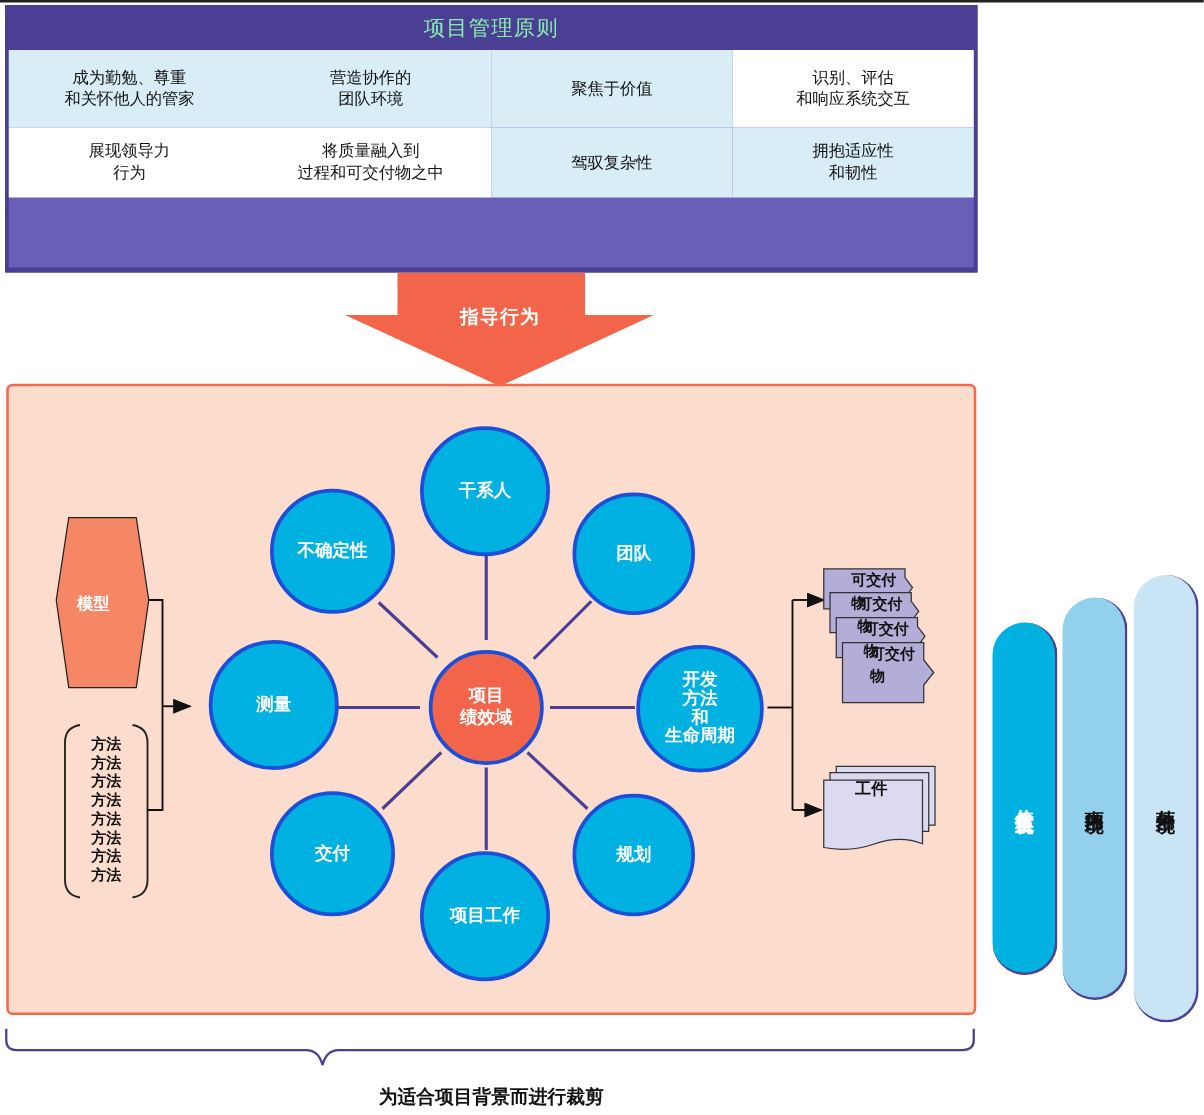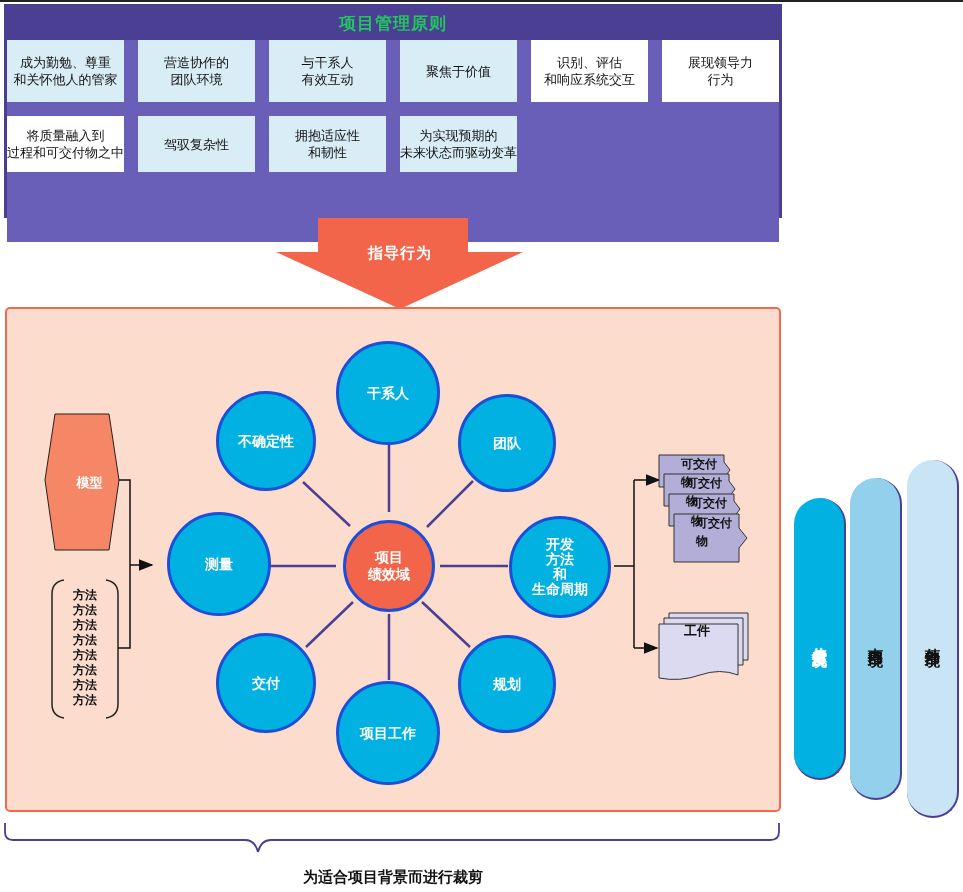--- a/index.html
+++ b/index.html
@@ -1,34 +1,34 @@
 <!DOCTYPE html>
 <html><head>
 <meta charset="utf-8">
 <style>
   html,body{margin:0;padding:0;background:#ffffff;}
   body{width:963px;height:892px;position:relative;overflow:hidden;font-family:"DejaVu Sans","Liberation Sans",sans-serif;}
   .topline{position:absolute;left:0;top:0;width:963px;height:2px;background:#222;}
 
   
   .principles{position:absolute;left:4px;top:4px;width:778px;height:214px;border:3px solid #4b3f94;box-sizing:border-box;background:#4b3f94;}
-  .principles .ptitle{height:33px;line-height:33px;text-align:center;color:#22c55e;font-weight:bold;font-size:17px;letter-spacing:1px;}
-  .principles .grid{display:grid;grid-template-columns:repeat(6,1fr);grid-template-rows:62px 56px 56px;gap:14px;background:#6a5fb8;}
+  .principles .ptitle{height:33px;line-height:33px;text-align:center;color:#86efac;font-weight:normal;font-size:17px;letter-spacing:1px;}
+  .principles .grid{display:grid;grid-template-columns:repeat(4,1fr);grid-template-rows:62px 56px 56px;gap:0;background:#6a5fb8;}
   .cell{display:flex;align-items:center;justify-content:center;text-align:center;font-size:13px;line-height:17px;color:#111;white-space:pre-line;}
   .cell.blue{background:#d9edf7;}
   .cell.white{background:#ffffff;}
 
   
   .guide-arrow{position:absolute;left:270px;top:218px;width:260px;height:92px;}
   .guide-arrow .alabel{position:absolute;left:0;top:26px;width:260px;text-align:center;color:#fff;font-weight:bold;font-size:15px;letter-spacing:1px;}
 
   
   .panel{position:absolute;left:5px;top:307px;width:776px;height:505px;background:#fcdccd;border:2px solid #f26a4b;border-radius:5px;box-sizing:border-box;}
 
-  .model{position:absolute;left:52px;top:414px;width:75px;height:152px;}
+  .model{position:absolute;left:37px;top:414px;width:75px;height:152px;}
   .model .mlabel{position:absolute;left:0;top:60px;width:75px;text-align:center;color:#fff;font-weight:bold;font-size:13px;}
 
   .methods{position:absolute;left:52px;top:578px;width:66px;height:140px;}
   .methods .mlist{position:absolute;left:0;top:10px;width:66px;text-align:center;font-size:12px;line-height:15px;color:#111;font-weight:bold;}
 
   .diagram-svg{position:absolute;left:0;top:0;}
 
   .circle{position:absolute;width:92px;height:92px;border-radius:50%;background:#00b1e1;border:3px solid #1d4ed8;box-sizing:border-box;display:flex;align-items:center;justify-content:center;text-align:center;color:#fff;font-weight:bold;font-size:14px;line-height:15px;white-space:pre-line;}
   .circle.center{background:#f2654a;font-size:14px;line-height:17px;}
 
@@ -45,34 +45,30 @@
 
 <div class="topline"></div>
 
 <div class="principles">
   <div class="ptitle">项目管理原则</div>
   <div class="grid">
     <div class="cell blue">成为勤勉、尊重
 和关怀他人的管家</div>
     <div class="cell blue">营造协作的
 团队环境</div>
-    <div class="cell blue">与干系人
-有效互动</div>
     <div class="cell blue">聚焦于价值</div>
     <div class="cell white">识别、评估
 和响应系统交互</div>
     <div class="cell white">展现领导力
 行为</div>
     <div class="cell white">将质量融入到
 过程和可交付物之中</div>
     <div class="cell blue">驾驭复杂性</div>
     <div class="cell blue">拥抱适应性
 和韧性</div>
-    <div class="cell blue">为实现预期的
-未来状态而驱动变革</div>
   </div>
 </div>
 
 <div class="guide-arrow">
   <svg width="260" height="92">
     <polygon points="48,0 198,0 198,34 253,34 130,91 6,34 48,34" fill="#f2654a"></polygon>
   </svg>
   <div class="alabel">指导行为</div>
 </div>
 

